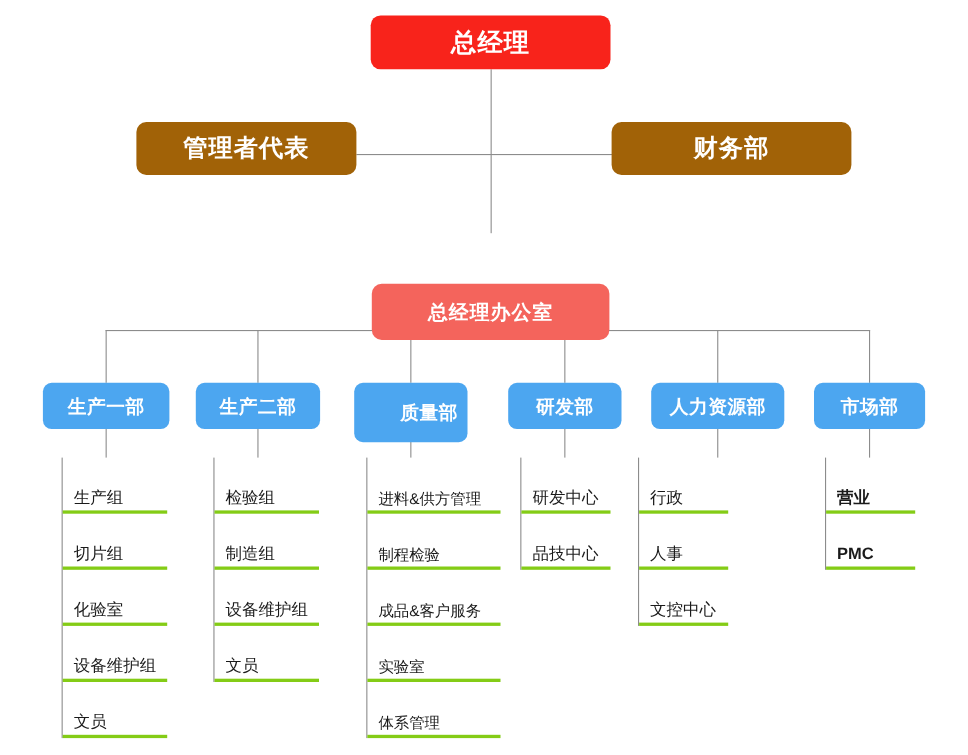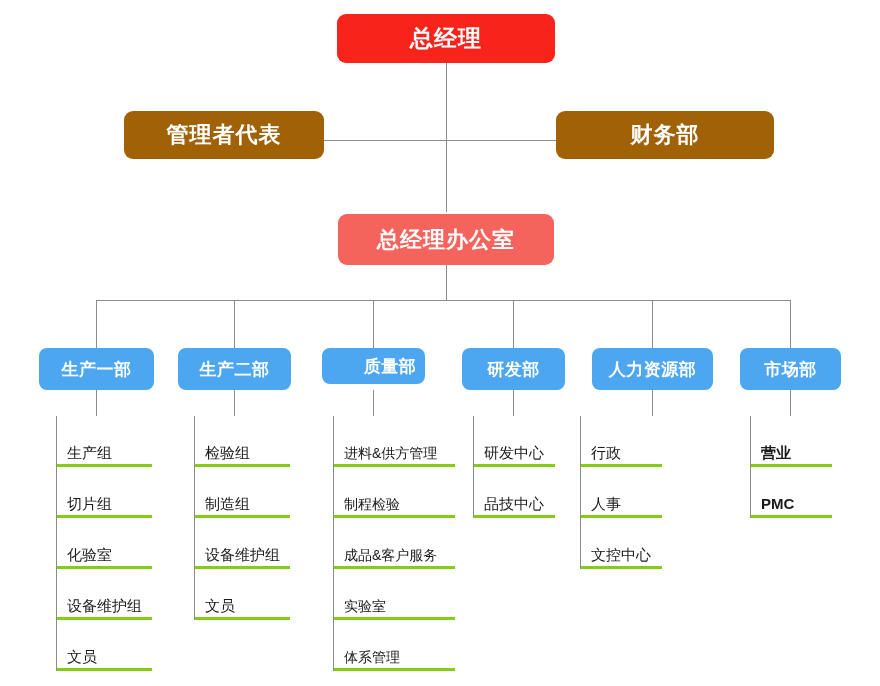--- a/index.html
+++ b/index.html
@@ -48,22 +48,23 @@
   }
   .node-exec {
     background: #a16207;
     border-radius: 9px;
     font-size: 22px;
     letter-spacing: 1px;
   }
   .node-office {
     background: #f4645c;
     border-radius: 9px;
-    font-size: 22px;
+    font-size: 18px;
     letter-spacing: 1px;
+    margin-top: 44px;
   }
   .node-dept {
     background: #4ca6f0;
     border-radius: 8px;
     font-size: 17px;
     letter-spacing: 0.5px;
   }
 
   
   .leaf-col {
@@ -125,21 +126,21 @@
   <div class="node node-office" style="left:338px; top:214px; width:216px; height:51px;">
     <span>总经理办公室</span>
   </div>
 
   <div class="node node-dept" style="left:39px; top:348px; width:115px; height:42px;">
     <span>生产一部</span>
   </div>
   <div class="node node-dept" style="left:178px; top:348px; width:113px; height:42px;">
     <span>生产二部</span>
   </div>
-  <div class="node node-dept" style="left:322px; top:348px; width:103px; height:36px;padding-left:33px;">
+  <div class="node node-dept" style="left:322px; top:348px; width:103px; height:54px;padding-left:33px;">
     <span>质量部</span>
   </div>
   <div class="node node-dept" style="left:462px; top:348px; width:103px; height:42px;">
     <span>研发部</span>
   </div>
   <div class="node node-dept" style="left:592px; top:348px; width:121px; height:42px;">
     <span>人力资源部</span>
   </div>
   <div class="node node-dept" style="left:740px; top:348px; width:101px; height:42px;">
     <span>市场部</span>

